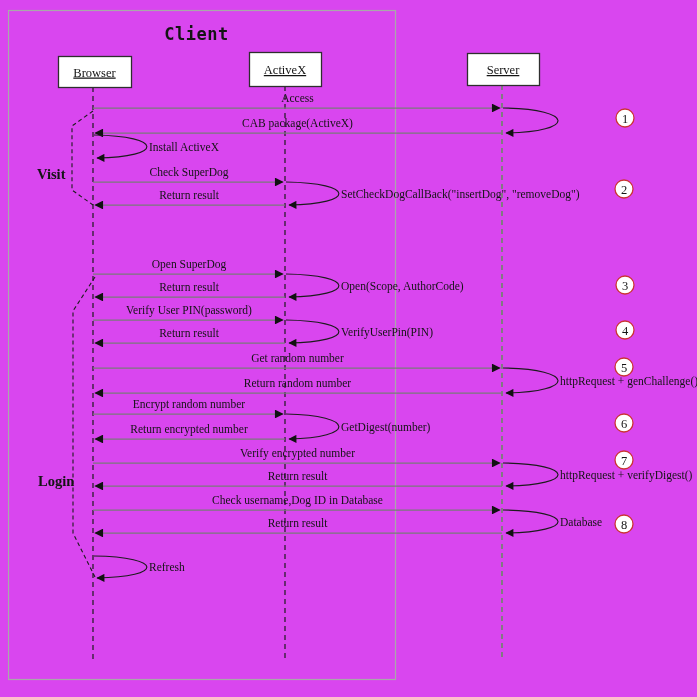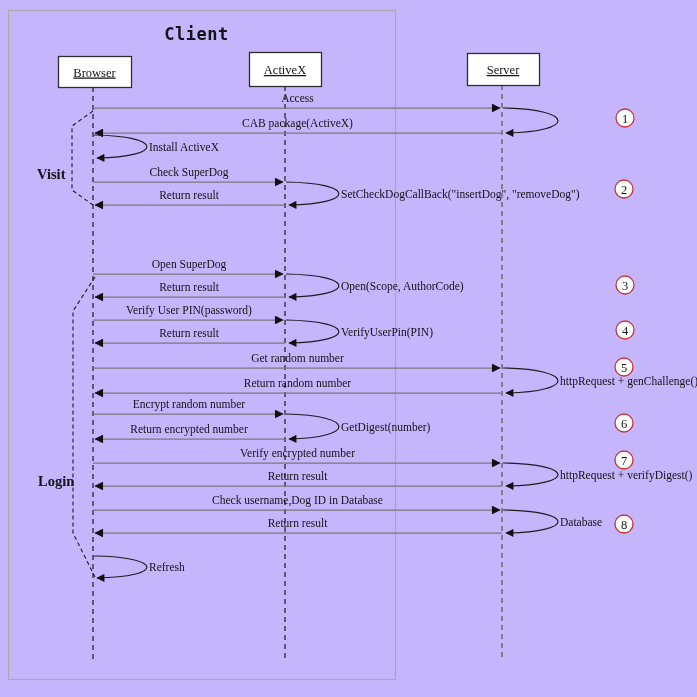--- a/index.html
+++ b/index.html
@@ -1,16 +1,16 @@
 <!DOCTYPE html>
 <html><head>
 <meta charset="utf-8">
 <style>
   html,body{margin:0;padding:0;background:#ffffff;}
-  .stage{position:relative;width:697px;height:697px;background:#c4b5fd;overflow:hidden;
+  .stage{position:relative;width:697px;height:697px;background:#d946ef;overflow:hidden;
          font-family:"Liberation Serif","DejaVu Serif",serif;text-align:right;}
   svg{position:absolute;left:0;top:0;}
   text{fill:#141414;}
   .msg-label{font-size:11.5px;}
   .loop-label{font-size:11.5px;}
   .actor-label{font-size:12.5px;text-decoration:underline;}
   .client-title{font-size:17px;font-weight:bold;font-family:"DejaVu Sans Mono",monospace;letter-spacing:.5px;}
   .section-label{font-size:14.5px;font-weight:bold;}
   .marker-num{font-size:12.5px;}
 </style>

